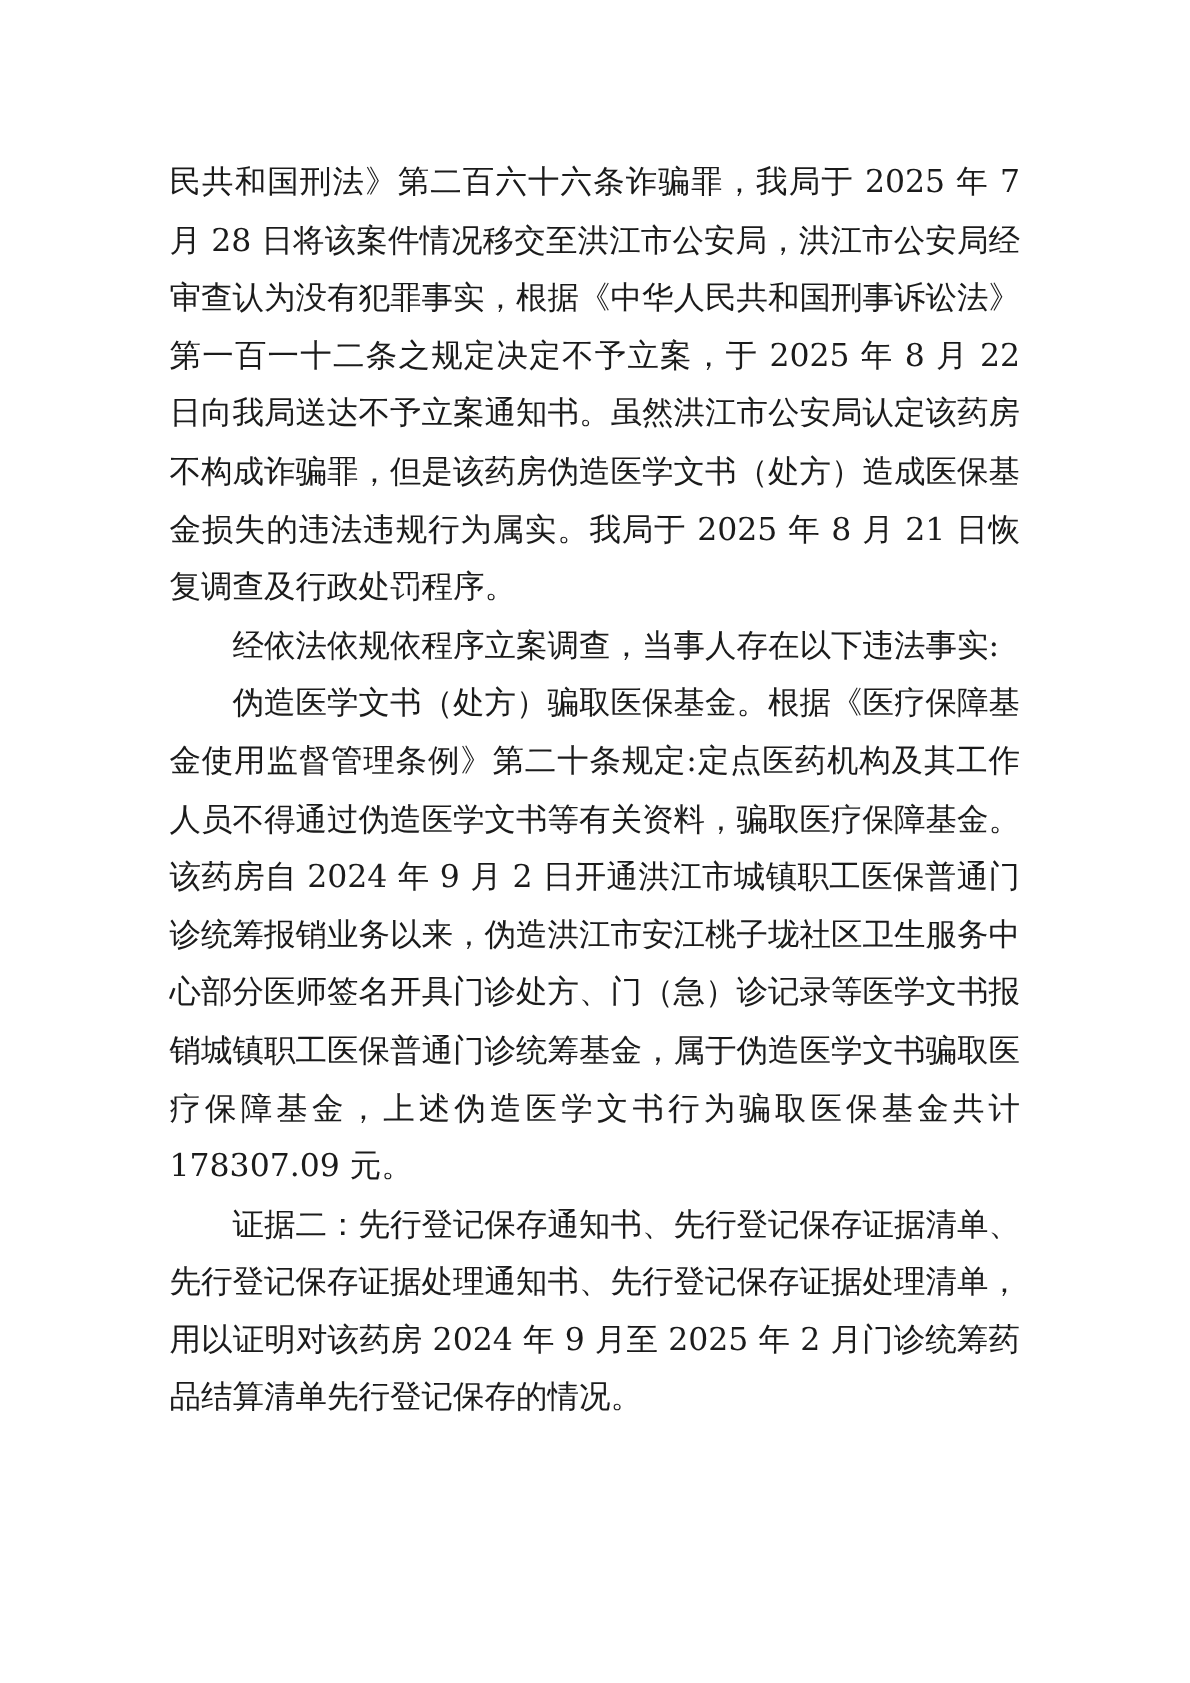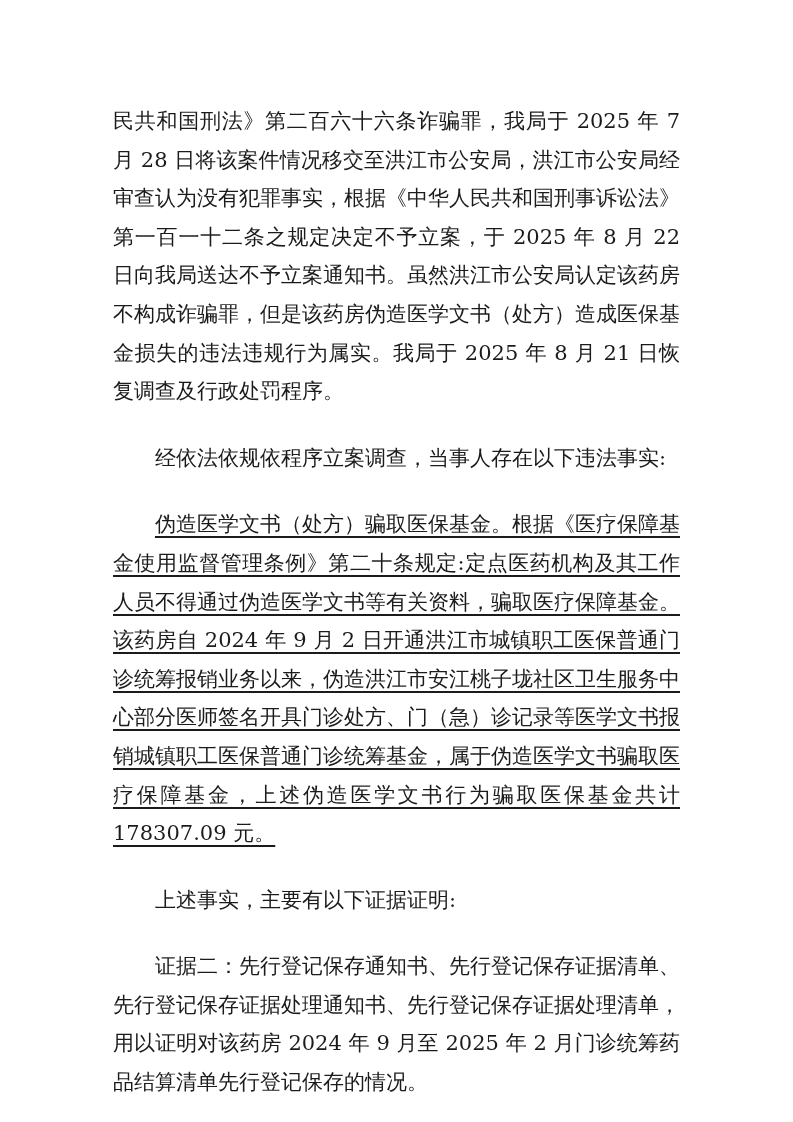--- a/index.html
+++ b/index.html
@@ -27,44 +27,41 @@
     color: #1b1b1b;
     text-align: justify;
     text-justify: inter-character;
   }
   .para {
     margin: 0;
     padding: 0;
   }
   .para.indent {
     text-indent: 2em;
-    margin-top: 28px;
   }
   .run {
     
   }
   .run.u {
-    text-decoration: underline;
     text-decoration-thickness: 1.5px;
     text-underline-offset: 5px;
     text-decoration-color: #1b1b1b;
   }
 </style>
 </head>
 <body>
 
 <div class="page">
   <div class="doc">
 
     <p class="para"><span class="run">民共和国刑法》第二百六十六条诈骗罪，我局于 2025 年 7 月 28 日将该案件情况移交至洪江市公安局，洪江市公安局经审查认为没有犯罪事实，根据《中华人民共和国刑事诉讼法》第一百一十二条之规定决定不予立案，于 2025 年 8 月 22 日向我局送达不予立案通知书。虽然洪江市公安局认定该药房不构成诈骗罪，但是该药房伪造医学文书（处方）造成医保基金损失的违法违规行为属实。我局于 2025 年 8 月 21 日恢复调查及行政处罚程序。</span></p>
 
     <p class="para indent"><span class="run">经依法依规依程序立案调查，当事人存在以下违法事实:</span></p>
 
     <p class="para indent"><span class="run u">伪造医学文书（处方）骗取医保基金。根据《医疗保障基金使用监督管理条例》第二十条规定:定点医药机构及其工作人员不得通过伪造医学文书等有关资料，骗取医疗保障基金。该药房自 2024 年 9 月 2 日开通洪江市城镇职工医保普通门诊统筹报销业务以来，伪造洪江市安江桃子垅社区卫生服务中心部分医师签名开具门诊处方、门（急）诊记录等医学文书报销城镇职工医保普通门诊统筹基金，属于伪造医学文书骗取医疗保障基金，上述伪造医学文书行为骗取医保基金共计 178307.09 元。</span></p>
 
 
-    <p class="para indent"><span class="run">上述事实，主要有以下证据证明:</span></p>
 
 
     <p class="para indent"><span class="run">证据二：先行登记保存通知书、先行登记保存证据清单、先行登记保存证据处理通知书、先行登记保存证据处理清单，用以证明对该药房 2024 年 9 月至 2025 年 2 月门诊统筹药品结算清单先行登记保存的情况。</span></p>
 
   </div>
 </div>
 
 </body></html>

